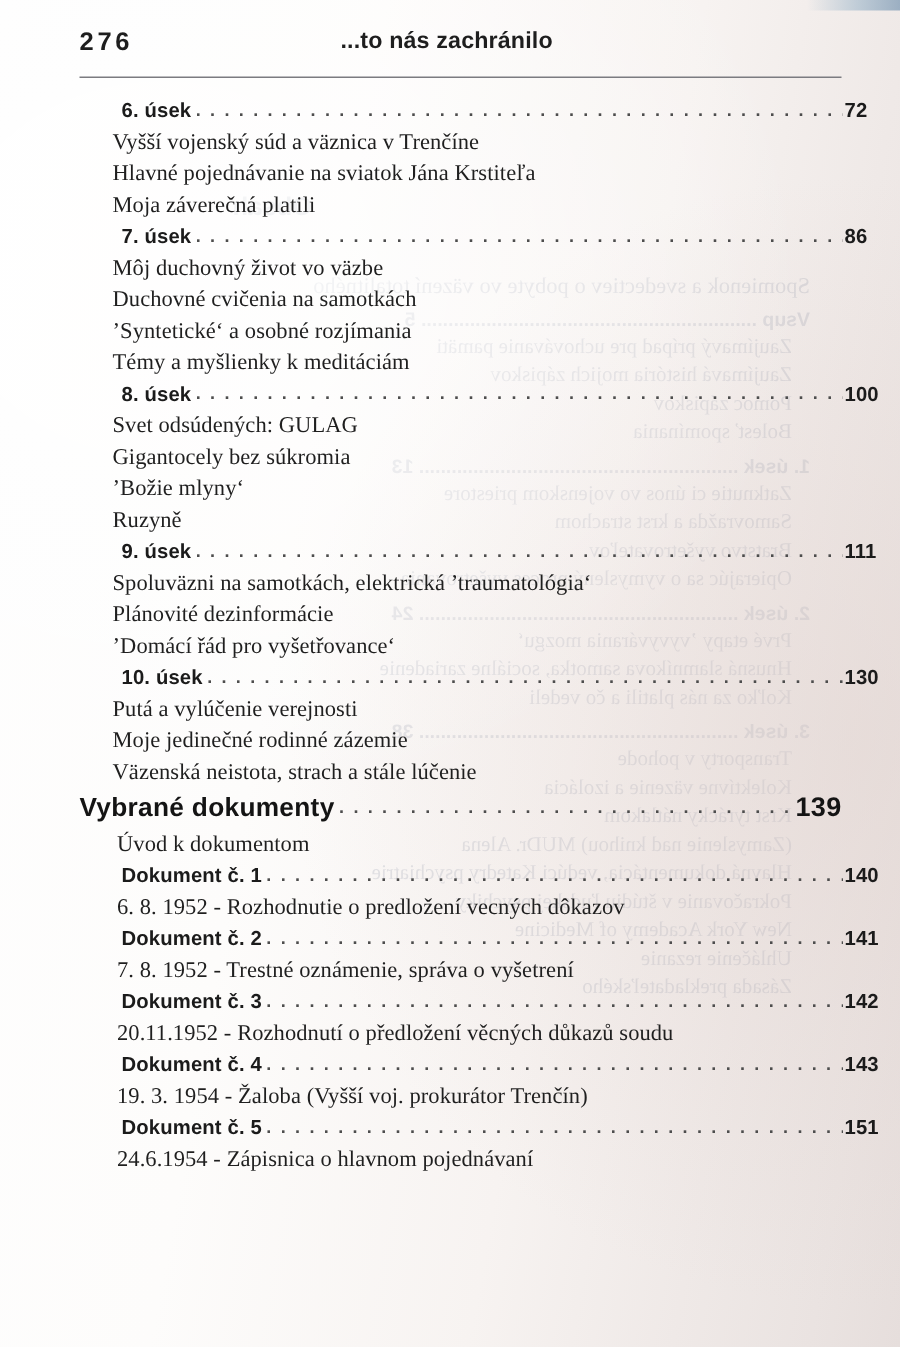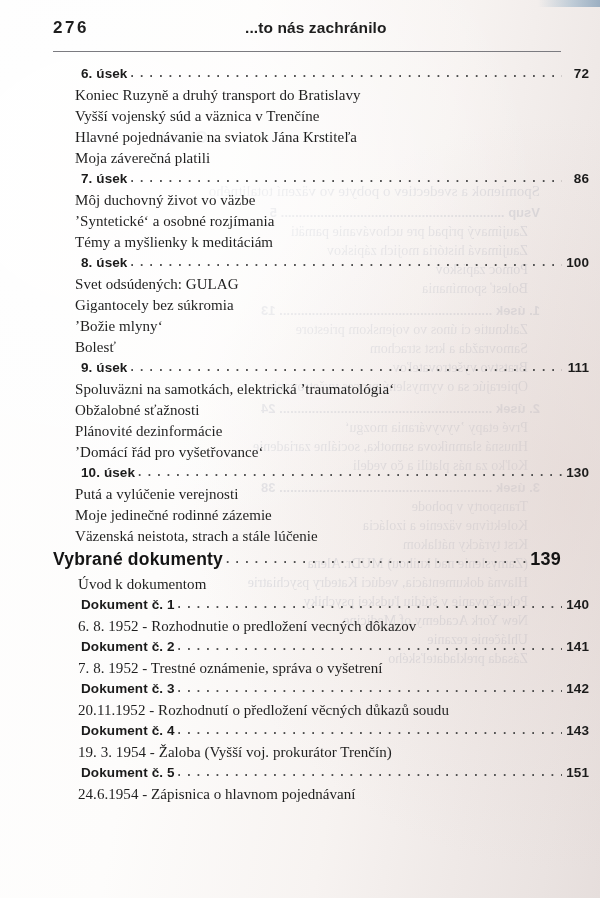--- a/index.html
+++ b/index.html
@@ -72,21 +72,21 @@
     position: absolute;
     left: 0;
     top: 0;
     font-size: 17px;
     font-weight: 700;
     letter-spacing: 2.5px;
     color: #1e1e1e;
   }
   .running-title {
     position: absolute;
-    left: 192px;
+    left: 174px;
     top: 1px;
     font-size: 15.5px;
     font-weight: 700;
     letter-spacing: 0.1px;
     color: #1e1e1e;
   }
   .rule {
     position: absolute;
     top: 51px;
     left: 53px;
@@ -120,21 +120,21 @@
     white-space: nowrap;
     margin: 0 1px 0 3px;
     font-size: 12px;
     letter-spacing: 1.45px;
     color: #4d4d4d;
     transform: translateY(-1px);
   }
 
   .entry .pageno {
     flex: 0 0 auto;
-    text-align: right;
+    text-align: left;
     white-space: nowrap;
   }
 
   
   .sec {
     font-weight: 700;
     font-size: 13.5px;
     color: #1b1b1b;
     height: 21px;
     letter-spacing: 0.1px;
@@ -209,54 +209,53 @@
   </div>
   <div class="rule"></div>
 
   <div class="toc" id="toc-root">
       <div class="group">
         <div class="entry sec">
           <span class="label">6. úsek</span>
           <span class="leader">. . . . . . . . . . . . . . . . . . . . . . . . . . . . . . . . . . . . . . . . . . . . . . . . . . . . . . . . . . . . . . . . . . . . . . . . . . . . . . . . . . . . . . . . . . . . . . . . . . . . . . . . . . . . . . . . . . . . . . . . . . . . . . . . . . . . . . . . . . . </span>
           <span class="pageno">72</span>
         </div>
-        <div class="sub">Koniec Ruzyně a druhý transport do Bratislavy</div>
         <div class="sub">Vyšší vojenský súd a väznica v Trenčíne</div>
         <div class="sub">Hlavné pojednávanie na sviatok Jána Krstiteľa</div>
         <div class="sub">Moja záverečná platili</div>
       </div>
       <div class="group">
         <div class="entry sec">
           <span class="label">7. úsek</span>
           <span class="leader">. . . . . . . . . . . . . . . . . . . . . . . . . . . . . . . . . . . . . . . . . . . . . . . . . . . . . . . . . . . . . . . . . . . . . . . . . . . . . . . . . . . . . . . . . . . . . . . . . . . . . . . . . . . . . . . . . . . . . . . . . . . . . . . . . . . . . . . . . . . </span>
           <span class="pageno">86</span>
         </div>
         <div class="sub">Môj duchovný život vo väzbe</div>
+        <div class="sub">Duchovné cvičenia na samotkách</div>
         <div class="sub">’Syntetické‘ a osobné rozjímania</div>
         <div class="sub">Témy a myšlienky k meditáciám</div>
       </div>
       <div class="group">
         <div class="entry sec">
           <span class="label">8. úsek</span>
           <span class="leader">. . . . . . . . . . . . . . . . . . . . . . . . . . . . . . . . . . . . . . . . . . . . . . . . . . . . . . . . . . . . . . . . . . . . . . . . . . . . . . . . . . . . . . . . . . . . . . . . . . . . . . . . . . . . . . . . . . . . . . . . . . . . . . . . . . . . . . . . . . . </span>
           <span class="pageno">100</span>
         </div>
         <div class="sub">Svet odsúdených: GULAG</div>
         <div class="sub">Gigantocely bez súkromia</div>
         <div class="sub">’Božie mlyny‘</div>
-        <div class="sub">Bolesť</div>
+        <div class="sub">Ruzyně</div>
       </div>
       <div class="group">
         <div class="entry sec">
           <span class="label">9. úsek</span>
           <span class="leader">. . . . . . . . . . . . . . . . . . . . . . . . . . . . . . . . . . . . . . . . . . . . . . . . . . . . . . . . . . . . . . . . . . . . . . . . . . . . . . . . . . . . . . . . . . . . . . . . . . . . . . . . . . . . . . . . . . . . . . . . . . . . . . . . . . . . . . . . . . . </span>
           <span class="pageno">111</span>
         </div>
         <div class="sub">Spoluväzni na samotkách, elektrická ’traumatológia‘</div>
-        <div class="sub">Obžalobné sťažnosti</div>
         <div class="sub">Plánovité dezinformácie</div>
         <div class="sub">’Domácí řád pro vyšetřovance‘</div>
       </div>
       <div class="group">
         <div class="entry sec">
           <span class="label">10. úsek</span>
           <span class="leader">. . . . . . . . . . . . . . . . . . . . . . . . . . . . . . . . . . . . . . . . . . . . . . . . . . . . . . . . . . . . . . . . . . . . . . . . . . . . . . . . . . . . . . . . . . . . . . . . . . . . . . . . . . . . . . . . . . . . . . . . . . . . . . . . . . . . . . . . . . . </span>
           <span class="pageno">130</span>
         </div>
         <div class="sub">Putá a vylúčenie verejnosti</div>

